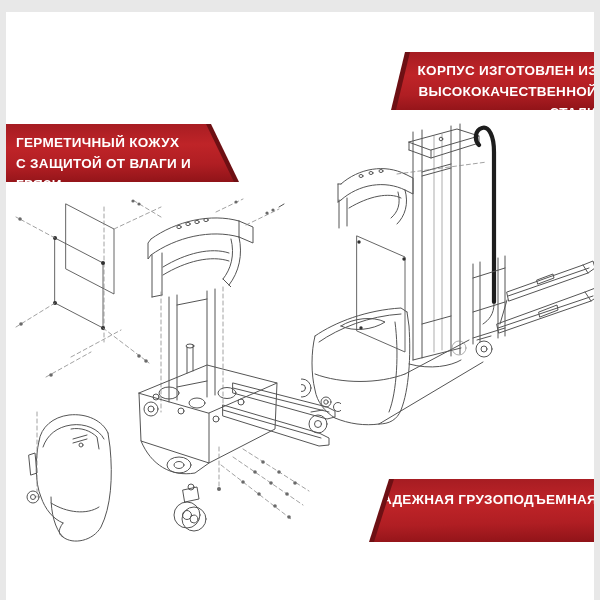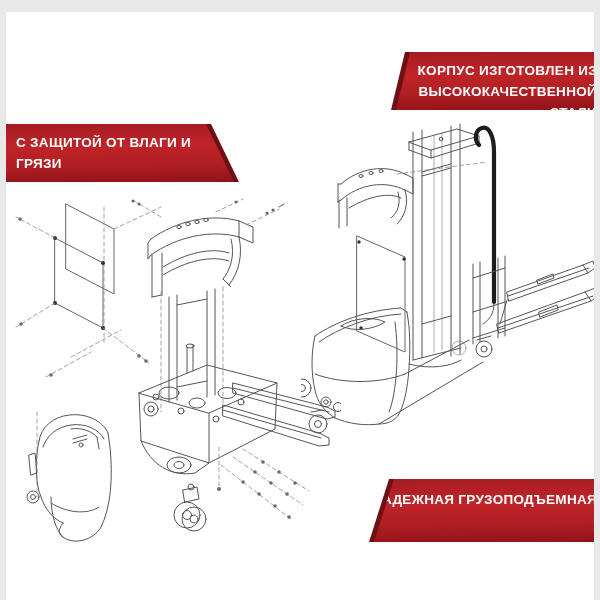--- a/index.html
+++ b/index.html
@@ -321,20 +321,21 @@
 
   <div class="banner banner-tr">
     <div class="banner-face">
       <div>КОРПУС ИЗГОТОВЛЕН ИЗ</div>
       <div>ВЫСОКОКАЧЕСТВЕННОЙ СТАЛИ</div>
     </div>
   </div>
 
   <div class="banner banner-l">
     <div class="banner-face">
+      <div>ГЕРМЕТИЧНЫЙ КОЖУХ</div>
       <div>С ЗАЩИТОЙ ОТ ВЛАГИ И ГРЯЗИ</div>
     </div>
   </div>
 
   <div class="banner banner-br">
     <div class="banner-face">
       <div>НАДЕЖНАЯ ГРУЗОПОДЪЕМНАЯ</div>
     </div>
   </div>
 

